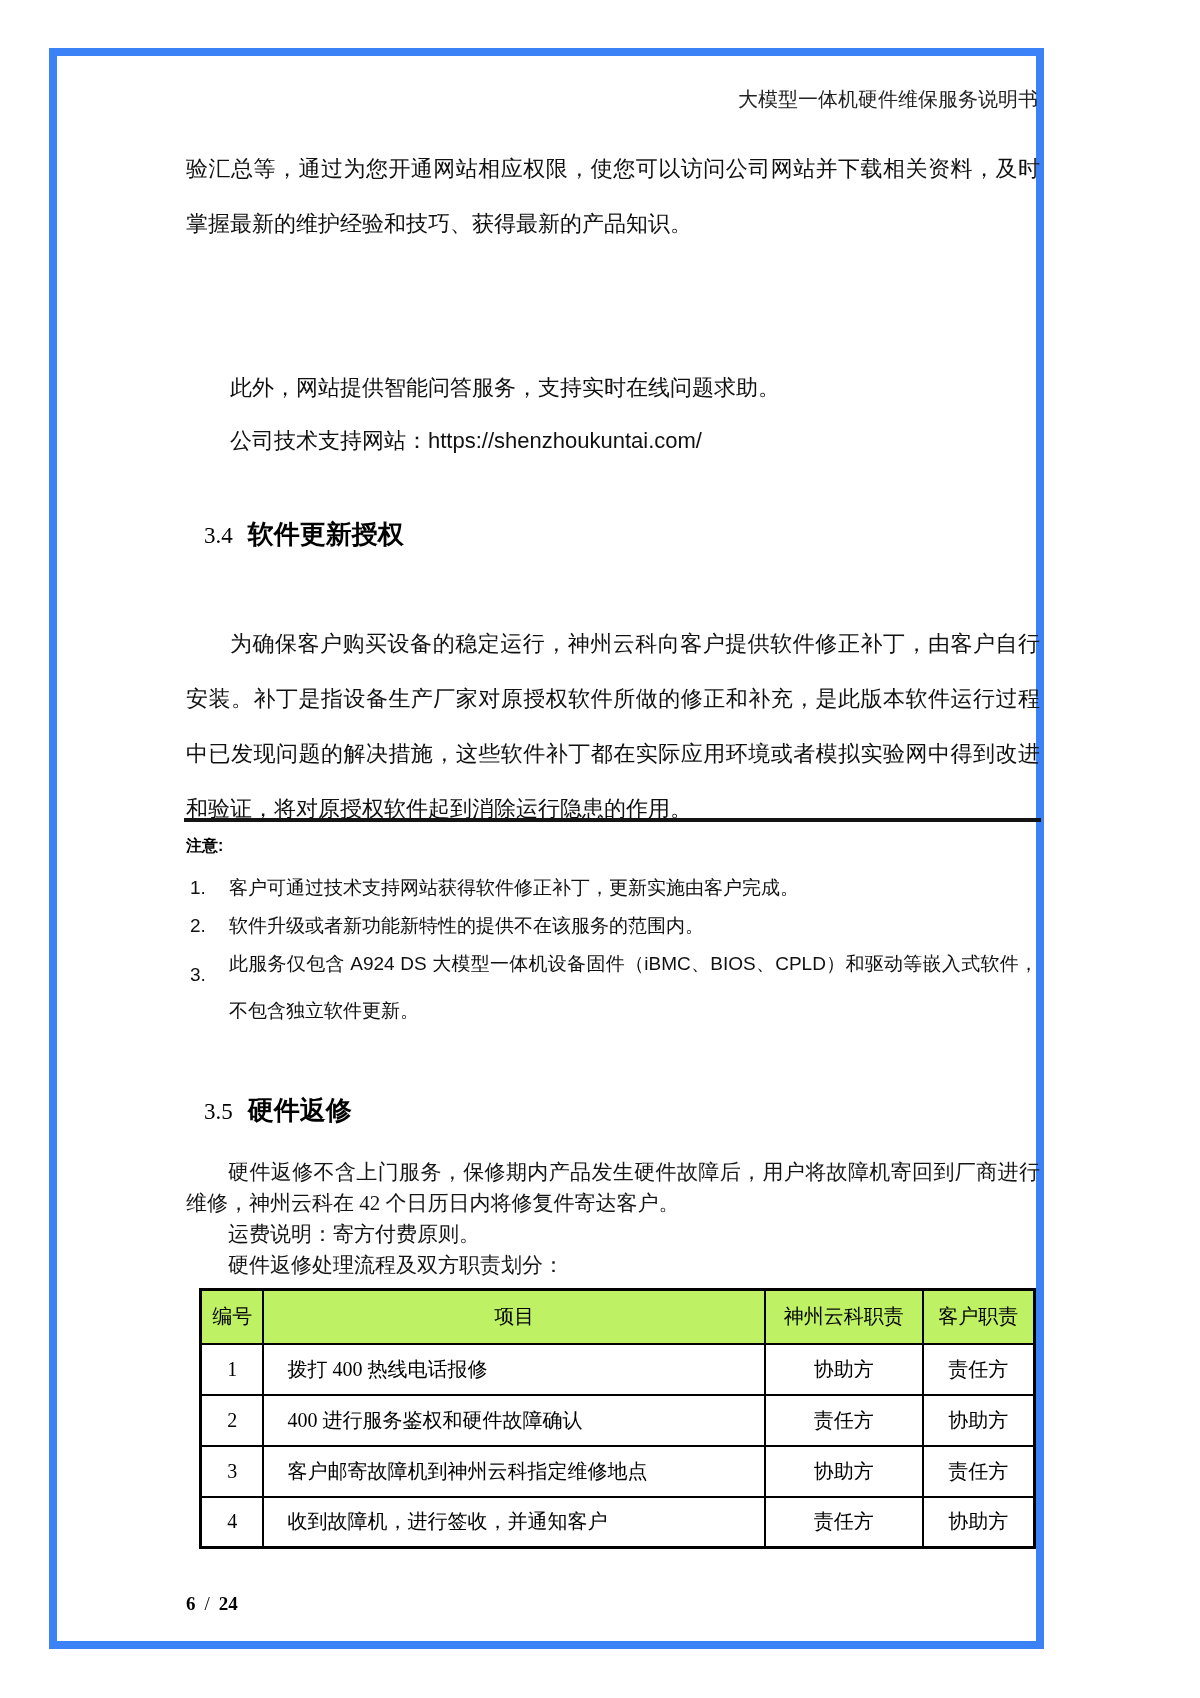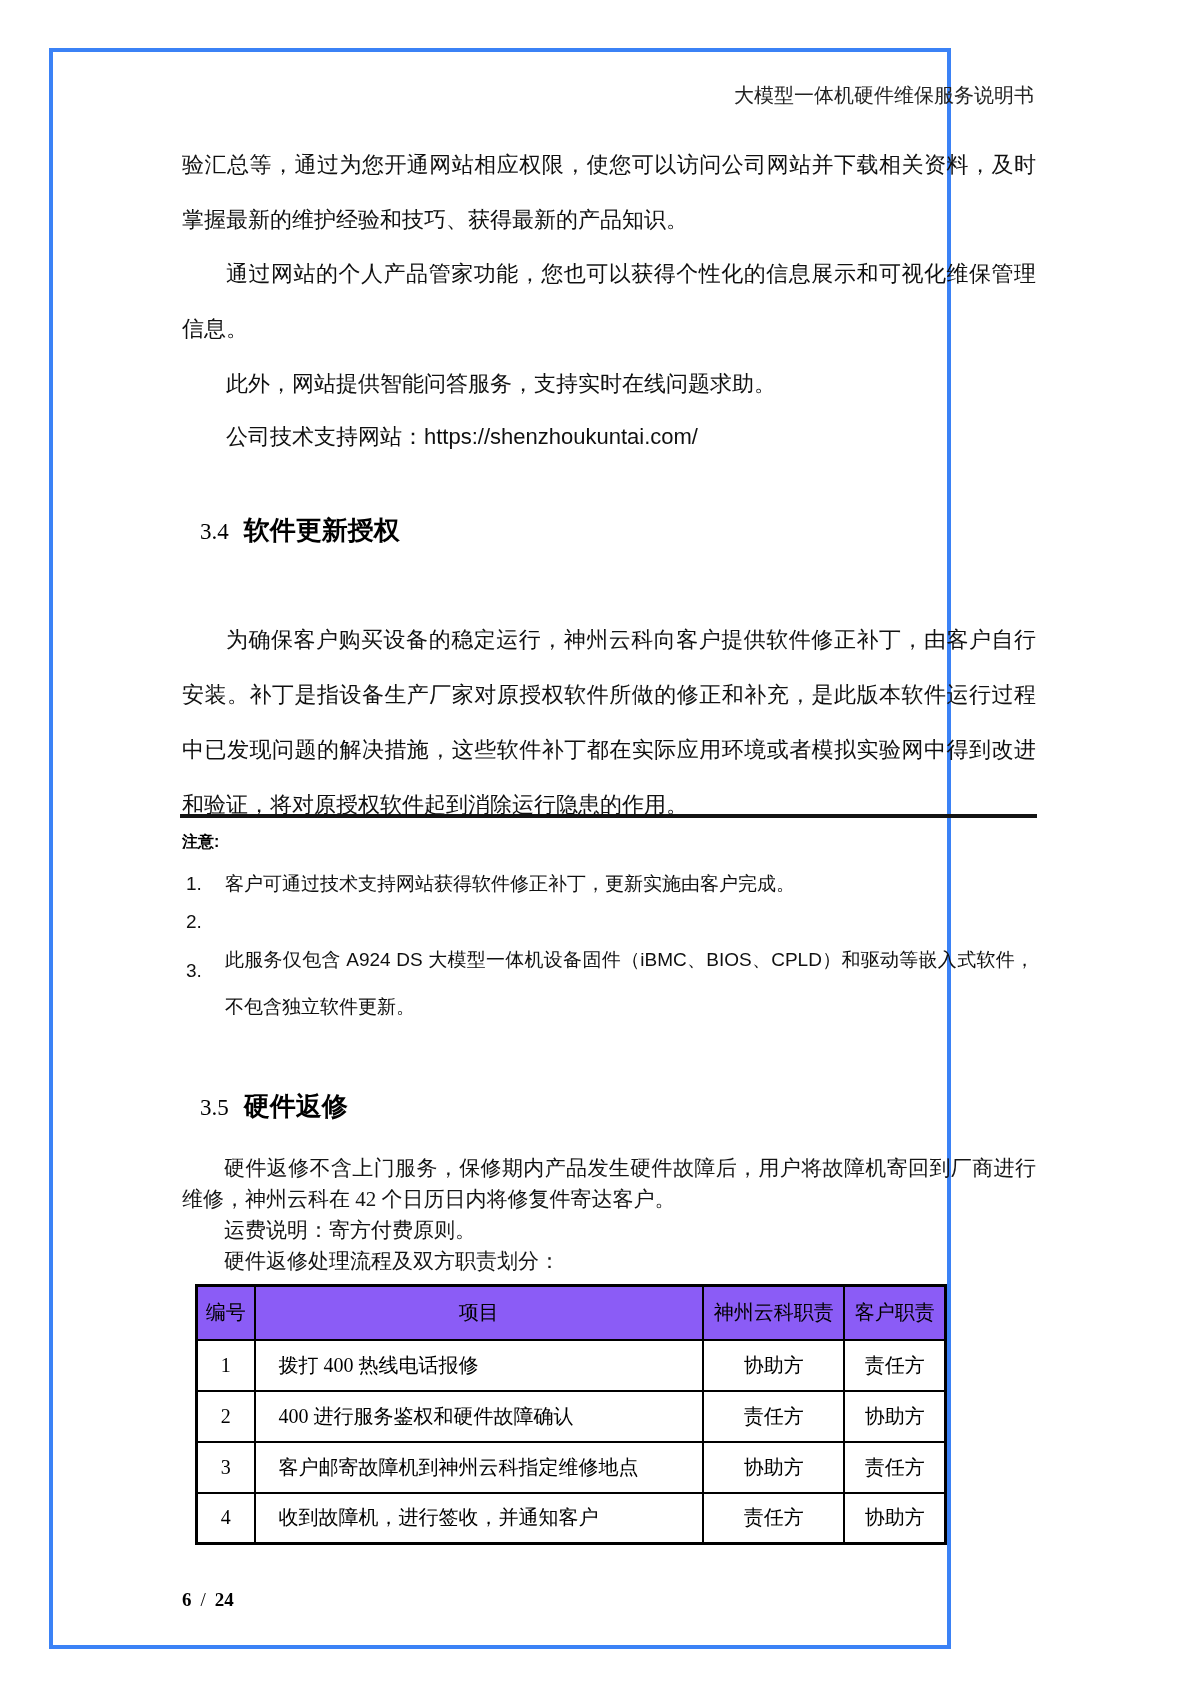--- a/index.html
+++ b/index.html
@@ -6,22 +6,22 @@
   body {
     width:1200px; height:1698px;
     background:#ffffff;
     position:relative;
     overflow:hidden;
     color:#111;
     font-family:"Liberation Sans", sans-serif;
   }
   .frame {
     position:absolute; left:49px; top:48px;
-    width:902px; height:1601px;
-    border:4px solid #3b82f6;
+    width:995px; height:1601px;
+    border:8px solid #3b82f6;
     box-sizing:border-box;
   }
   .abs { position:absolute; }
   .sans { font-family:"Liberation Sans", sans-serif; }
 
   .doc-header {
     left:129px; top:30px; width:852px;
     text-align:right;
     font-family:"Liberation Serif", serif;
     font-size:20px; line-height:26px; color:#222;
@@ -74,58 +74,58 @@
     font-family:"Liberation Serif", serif;
     font-size:20px; color:#000;
     border:3px solid #000;
   }
   .svc-table th, .svc-table td {
     border:2px solid #000;
     text-align:center; vertical-align:middle;
     padding:0; box-sizing:border-box;
     overflow:hidden;
   }
-  .svc-table th { height:54px; background:#8b5cf6; font-weight:400; }
+  .svc-table th { height:54px; background:#bef264; font-weight:400; }
   .svc-table td { height:51px; background:#fff; }
   .svc-table .col-item-cell { text-align:left; padding-left:23px; }
 
   .doc-footer {
     left:129px; top:1537px; width:852px;
     font-family:"Liberation Serif", serif;
     font-size:19px; font-weight:bold; color:#000;
   }
   .doc-footer .sep { font-weight:400; padding:0 9px; }
 </style>
 </head>
 <body>
 
 <div class="frame">
 
   <div class="abs doc-header">大模型一体机硬件维保服务说明书</div>
 
   <div class="abs body-para sans" style="top:85px;">验汇总等，通过为您开通网站相应权限，使您可以访问公司网站并下载相关资料，及时掌握最新的维护经验和技巧、获得最新的产品知识。</div>
-  <div class="abs body-para sans indent2" style="top:194px;">通过网站的个人产品管家功能，您也可以获得个性化的信息展示和可视化维保管理信息。</div>
   <div class="abs body-para sans indent2" style="top:304px;">此外，网站提供智能问答服务，支持实时在线问题求助。</div>
   <div class="abs body-para sans indent2" style="top:357px;">公司技术支持网站：https://shenzhoukuntai.com/</div>
 
   <div class="abs section-heading sans" style="left:147px; top:462px;">
     <span class="sec-num">3.4</span><span>软件更新授权</span>
   </div>
 
   <div class="abs body-para sans indent2" style="top:560px;">为确保客户购买设备的稳定运行，神州云科向客户提供软件修正补丁，由客户自行安装。补丁是指设备生产厂家对原授权软件所做的修正和补充，是此版本软件运行过程中已发现问题的解决措施，这些软件补丁都在实际应用环境或者模拟实验网中得到改进和验证，将对原授权软件起到消除运行隐患的作用。</div>
 
   <div class="abs note-rule"></div>
   <div class="abs note-label sans">注意:</div>
 
   <div class="abs note-item sans" style="top:820px;">
     <span class="num">1.</span>
     <span>客户可通过技术支持网站获得软件修正补丁，更新实施由客户完成。</span>
   </div>
   <div class="abs note-item sans" style="top:858px;">
     <span class="num">2.</span>
+    <span>软件升级或者新功能新特性的提供不在该服务的范围内。</span>
   </div>
   <div class="abs note-item two-line sans" style="top:884px;">
     <span class="num">3.</span>
     <span>此服务仅包含 A924 DS 大模型一体机设备固件（iBMC、BIOS、CPLD）和驱动等嵌入式软件，不包含独立软件更新。</span>
   </div>
 
   <div class="abs section-heading sans" style="left:147px; top:1038px;">
     <span class="sec-num">3.5</span><span>硬件返修</span>
   </div>
 

